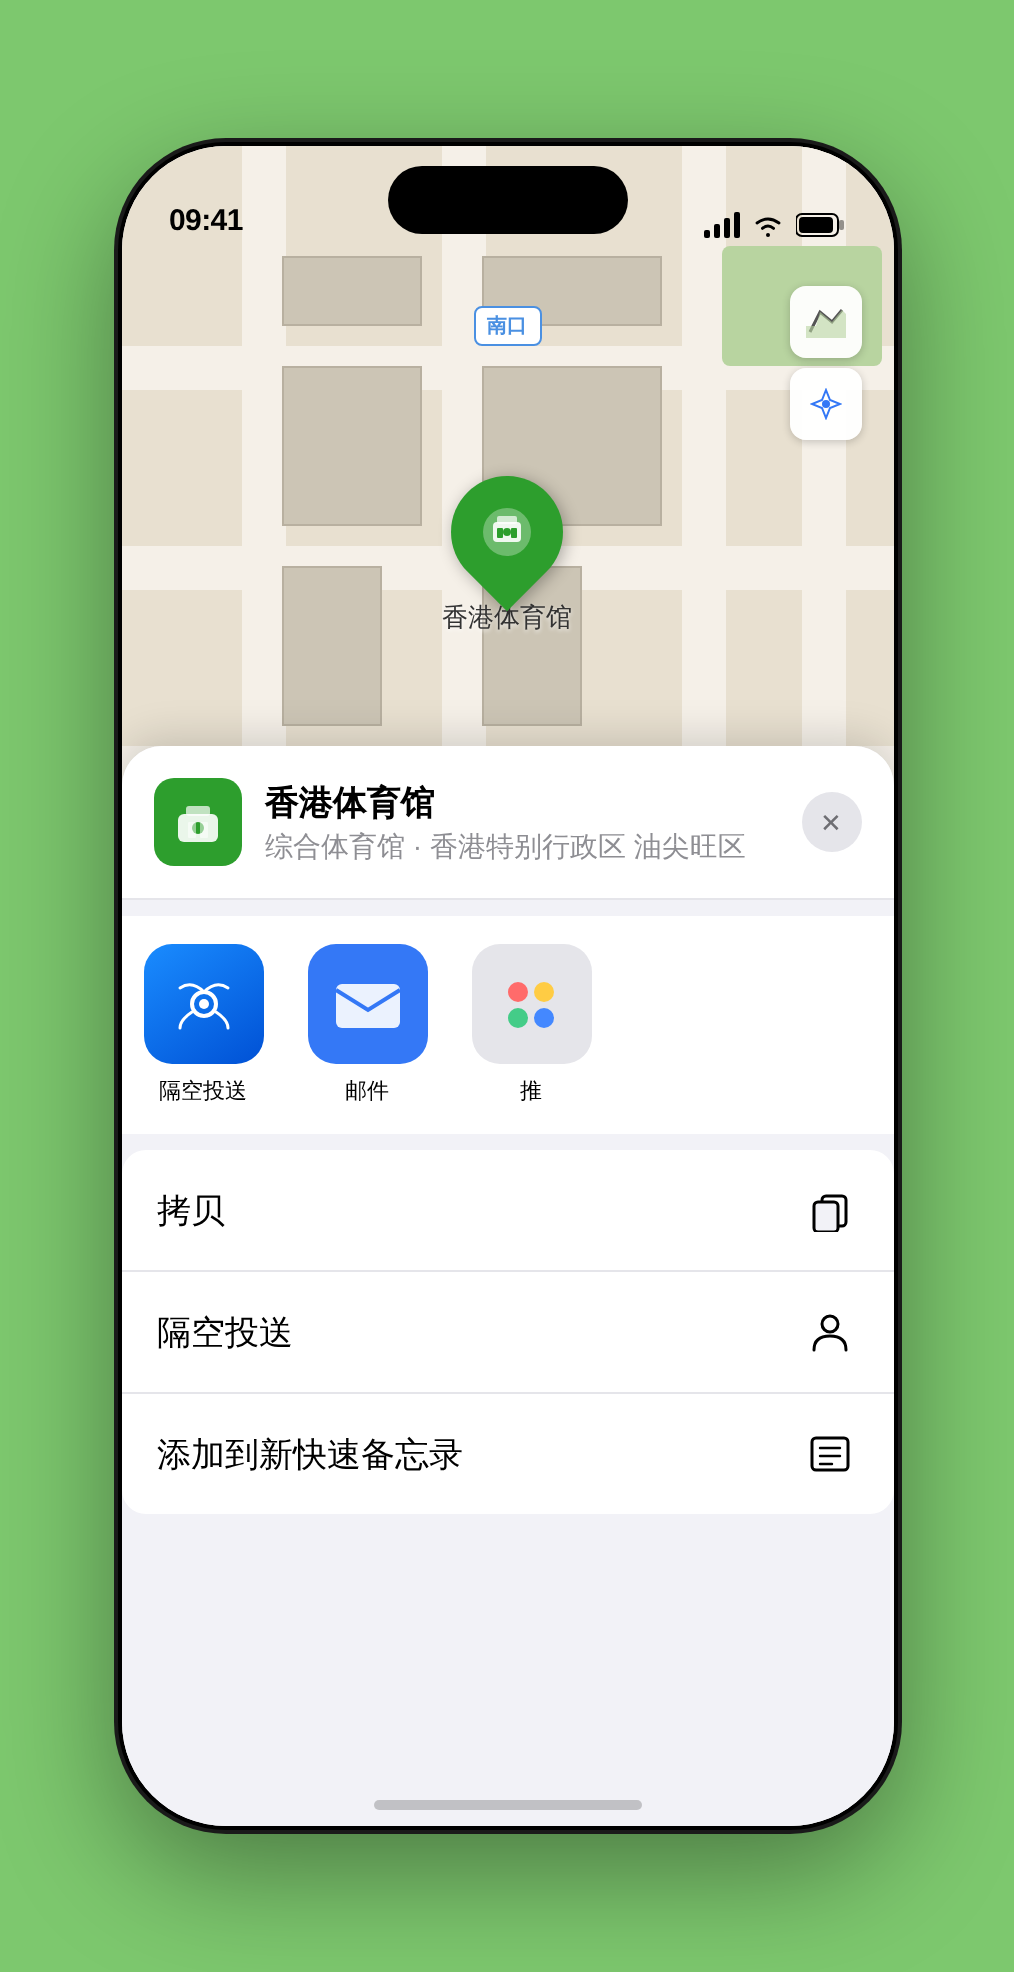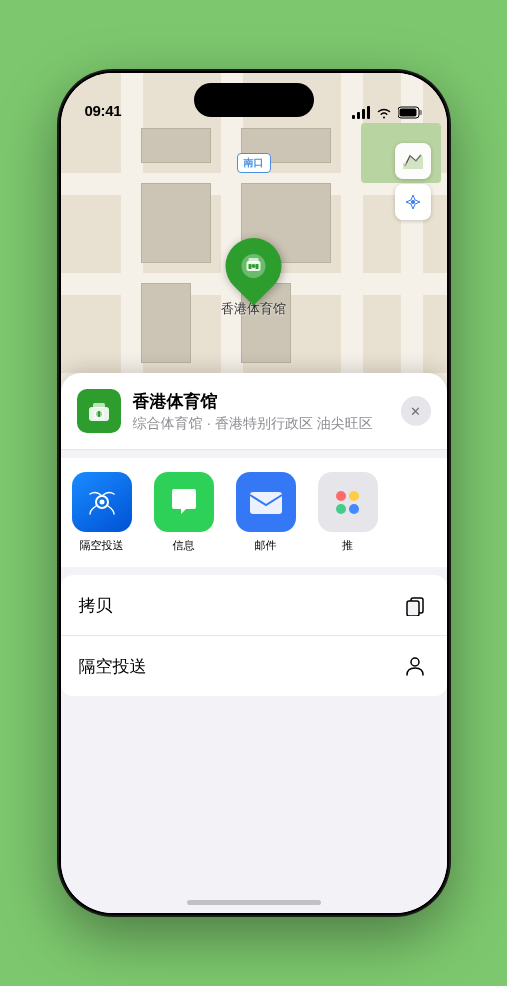--- a/index.html
+++ b/index.html
@@ -420,28 +420,20 @@
               <path d="M16 10 Q10 4 4 8" stroke="#fff" stroke-width="1.5" fill="none" stroke-linecap="round"></path>
               <path d="M16 10 Q22 4 28 8" stroke="#fff" stroke-width="1.5" fill="none" stroke-linecap="round"></path>
               <path d="M10 20 Q4 24 4 28" stroke="#fff" stroke-width="1.5" fill="none" stroke-linecap="round"></path>
               <path d="M22 20 Q28 24 28 28" stroke="#fff" stroke-width="1.5" fill="none" stroke-linecap="round"></path>
               <circle cx="16" cy="16" r="2.5" fill="#fff"></circle>
             </svg>
           </div>
           <span class="share-label">隔空投送</span>
         </div>
 
-        <div class="share-item">
-          <div class="share-icon-wrap messages">
-            <svg width="34" height="34" viewBox="0 0 34 34">
-              <path d="M5 6 Q5 4 7 4 L27 4 Q29 4 29 6 L29 22 Q29 24 27 24 L19 24 L14 29 L14 24 L7 24 Q5 24 5 22Z" fill="#fff"></path>
-            </svg>
-          </div>
-          <span class="share-label">信息</span>
-        </div>
 
         <div class="share-item">
           <div class="share-icon-wrap mail">
             <svg width="36" height="28" viewBox="0 0 36 28">
               <rect x="2" y="4" width="32" height="22" rx="3" fill="#fff" opacity="0.9"></rect>
               <path d="M2 7 L18 17 L34 7" stroke="#3478f6" stroke-width="2" fill="none"></path>
             </svg>
           </div>
           <span class="share-label">邮件</span>
         </div>
@@ -481,20 +473,31 @@
           <span class="action-label">隔空投送</span>
           <div class="action-icon">
             <svg width="22" height="22" viewBox="0 0 22 22">
               <circle cx="11" cy="7" r="4" stroke="#000" stroke-width="1.5" fill="none"></circle>
               <path d="M3 20 Q3 13 11 13 Q19 13 19 20" stroke="#000" stroke-width="1.5" fill="none" stroke-linecap="round"></path>
             </svg>
           </div>
         </div>
 
 
+        <div class="action-item">
+          <span class="action-label">添加到新快速备忘录</span>
+          <div class="action-icon">
+            <svg width="22" height="22" viewBox="0 0 22 22">
+              <rect x="2" y="3" width="18" height="16" rx="2" stroke="#000" stroke-width="1.5" fill="none"></rect>
+              <line x1="6" y1="8" x2="16" y2="8" stroke="#000" stroke-width="1.2" stroke-linecap="round"></line>
+              <line x1="6" y1="12" x2="16" y2="12" stroke="#000" stroke-width="1.2" stroke-linecap="round"></line>
+              <line x1="6" y1="16" x2="12" y2="16" stroke="#000" stroke-width="1.2" stroke-linecap="round"></line>
+            </svg>
+          </div>
+        </div>
 
 
       </div>
 
       <div class="home-indicator"></div>
     </div>
 
   </div>
 </div>
 

